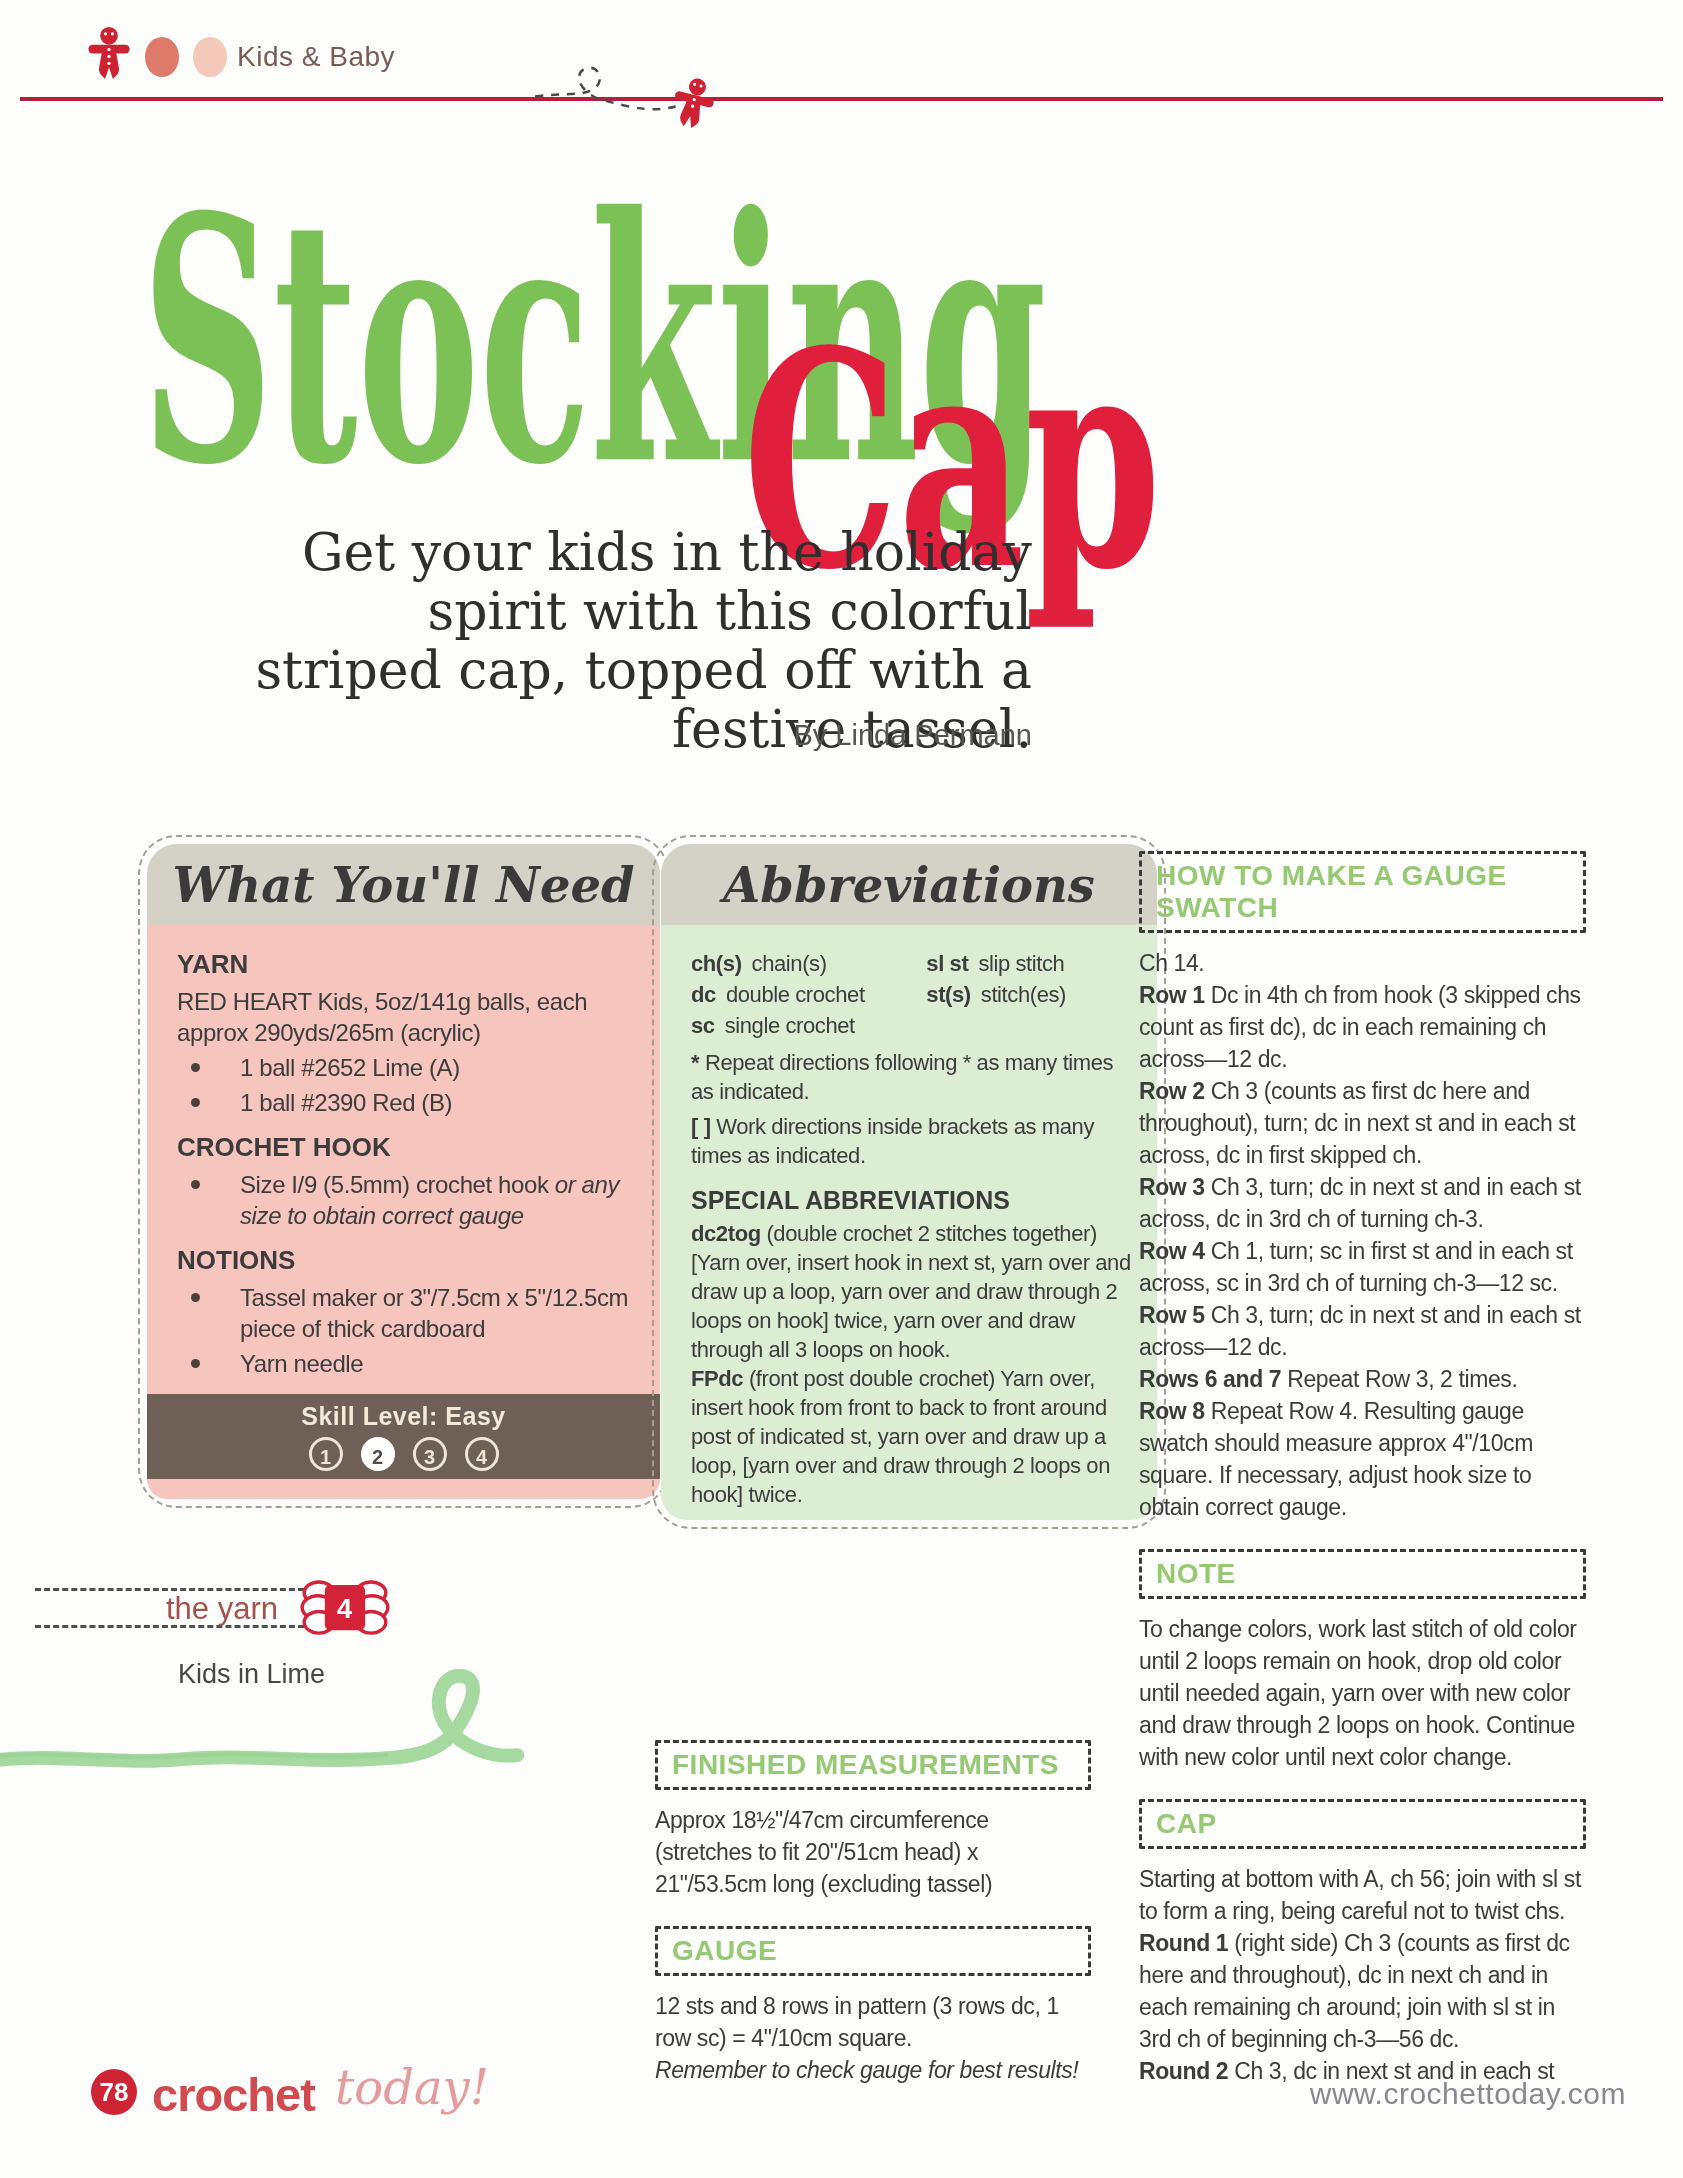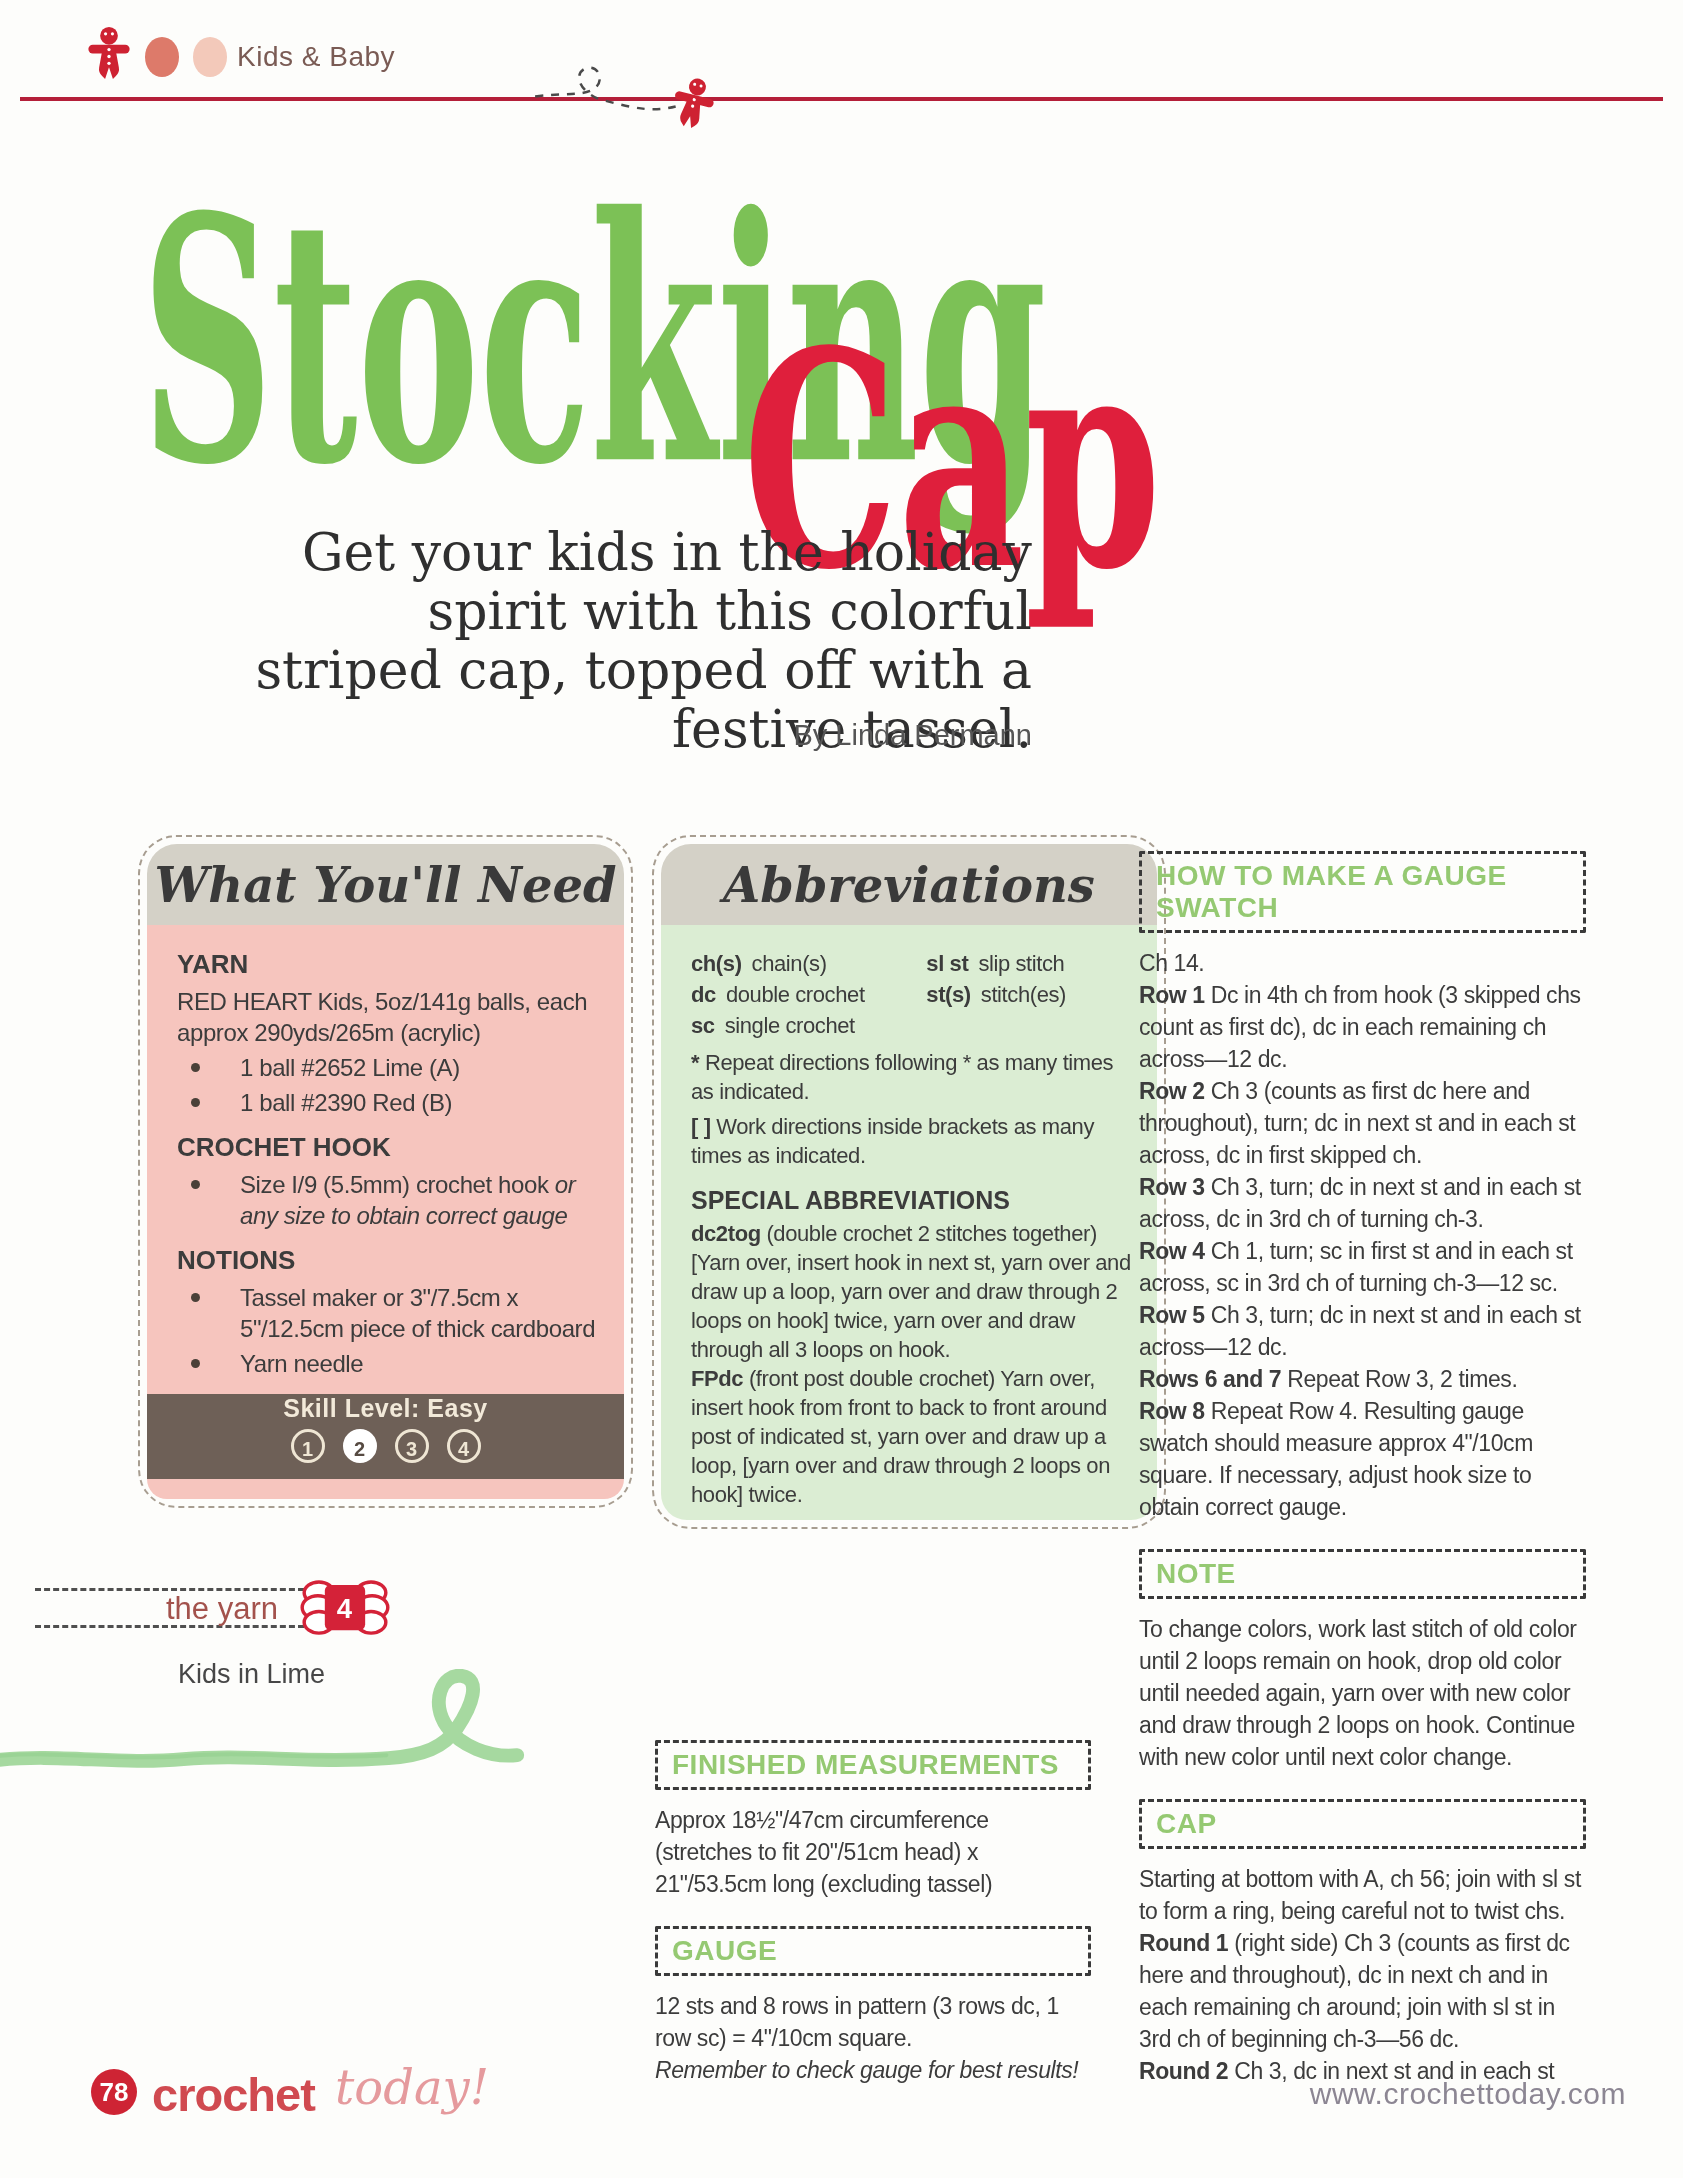--- a/index.html
+++ b/index.html
@@ -27,30 +27,30 @@
   
   .card{position:absolute;border-radius:32px;}
   .card::after{content:"";position:absolute;inset:-9px;border:2px dashed #a79d90;
                border-radius:38px;pointer-events:none;}
   .card-head{height:81px;background:#d4d1c7;border-radius:30px 30px 0 0;
              display:flex;align-items:center;justify-content:center;}
   .card-title{font-family:"DejaVu Serif",serif;font-style:italic;font-weight:bold;
               font-size:48px;color:#3a3a3a;}
   .card-body{padding:24px 26px 11px 30px;font-size:24px;line-height:31px;letter-spacing:-0.4px;}
 
-  .card-wyn{left:147px;top:844px;width:477px;}
+  .card-wyn{left:147px;top:844px;width:513px;}
   .card-wyn .card-body{background:#f6c5be;}
   .sec-head{font-weight:bold;font-size:26px;letter-spacing:0;margin:14px 0 6px 0;}
   .sec-head.first{margin-top:0;}
   .bullet-row{display:flex;margin:4px 0;}
   .bullet-dot{flex:0 0 9px;width:9px;height:9px;border-radius:50%;background:#4a4038;
               margin:11px 0 0 14px;}
   .bullet-text{margin-left:40px;}
   .em{font-style:italic;}
-  .skill-band{height:85px;background:#6e6057;text-align:center;box-sizing:border-box;}
+  .skill-band{height:85px;background:#6e6057;text-align:center;padding-top:8px;box-sizing:border-box;}
   .skill-label{font-size:25px;font-weight:bold;color:#f2e9d9;letter-spacing:0.5px;}
   .skill-circles{margin-top:6px;display:flex;justify-content:center;gap:18px;}
   .lvl{width:34px;height:34px;border-radius:50%;border:3px solid #efe6d4;color:#efe6d4;
        font-size:20px;font-weight:bold;line-height:34px;text-align:center;box-sizing:border-box;}
   .lvl.active{background:#ffffff;border-color:#ffffff;color:#564a42;}
   .card-foot{height:20px;background:#f6c5be;border-radius:0 0 26px 26px;}
 
   .card-abbr{left:661px;top:844px;width:496px;}
   .card-abbr .card-body{background:#dbedd3;font-size:22px;line-height:29px;}
   .ab-cols{display:flex;}

